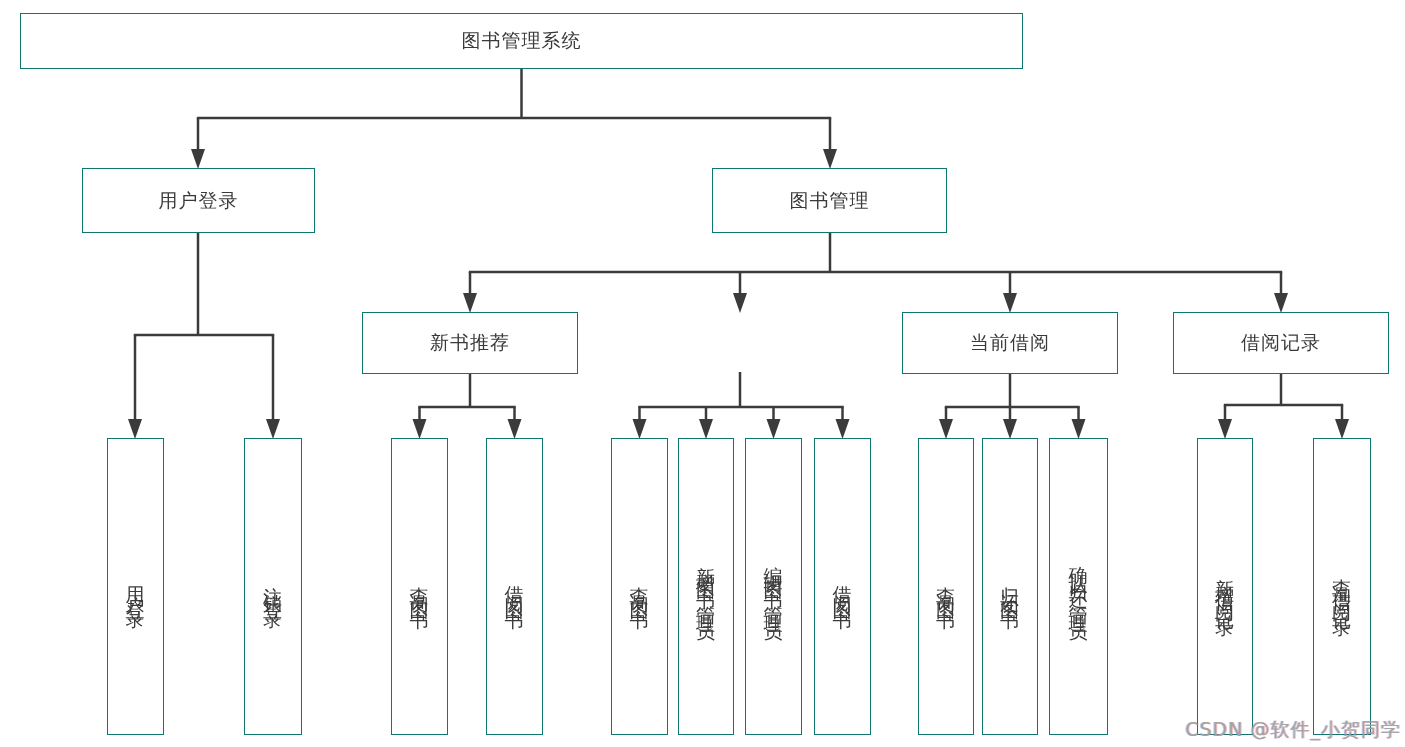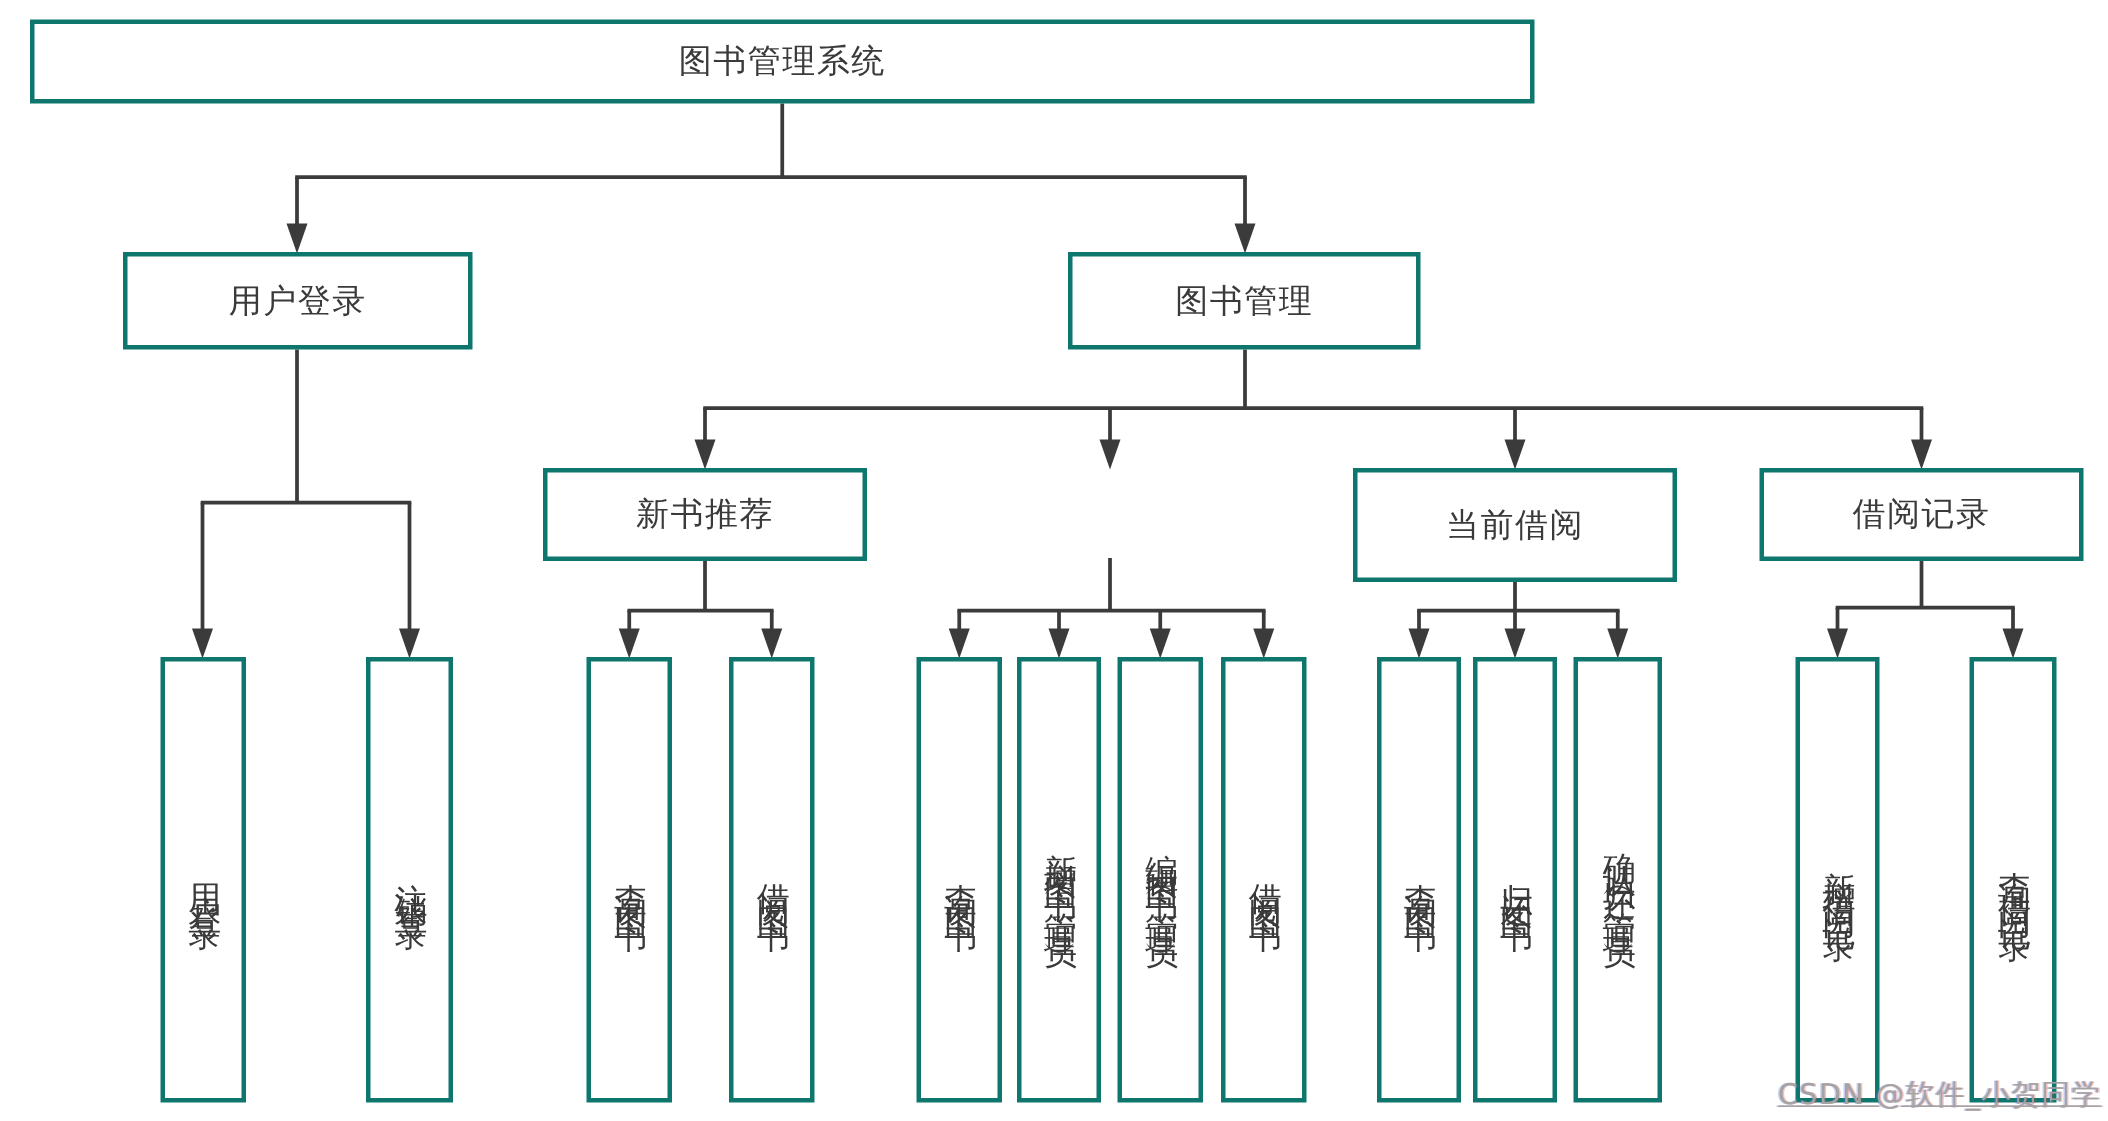--- a/index.html
+++ b/index.html
@@ -7,45 +7,44 @@
     position:relative;
     width:1405px;height:747px;
     background:#ffffff;
     font-family:"DejaVu Sans",sans-serif;
     overflow:hidden;
   }
   #connectors{position:absolute;left:0;top:0;width:1405px;height:747px;}
   .box{
     position:absolute;
     background:#ffffff;
-    border:3px solid #0f766e;
+    border:1px solid #0f766e;
     box-sizing:border-box;
     display:flex;align-items:center;justify-content:center;
     color:#3a3a3a;
-    font-size:22px;
+    font-size:19px;
     letter-spacing:1px;
     white-space:nowrap;
     z-index:2;
   }
   .leaf span{
     writing-mode:vertical-rl;
     text-orientation:mixed;
     letter-spacing:8px;
     line-height:1;
   }
   #watermark{
     position:absolute;
     right:4px;bottom:4px;
     font-size:19px;
     color:#a3a3a3;
     letter-spacing:1px;
     text-shadow:1px 0 0 rgba(210,80,80,0.35), -1px 0 0 rgba(90,110,210,0.35);
     z-index:5;
     white-space:nowrap;
-    text-decoration:underline;
   }
 </style>
 </head>
 <body>
 
 <div id="stage">
 
   <svg id="connectors" viewBox="0 0 1405 747" xmlns="http://www.w3.org/2000/svg">
     <g stroke="#3b3b3b" stroke-width="2.5" fill="none">
 
@@ -111,21 +110,21 @@
       <polygon points="1335,419 1349,419 1342,439"></polygon>
     </g>
   </svg>
 
   <div class="box" style="left:20px;top:13px;width:1003px;height:56px">图书管理系统</div>
 
   <div class="box" style="left:82px;top:168px;width:233px;height:65px">用户登录</div>
   <div class="box" style="left:362px;top:312px;width:216px;height:62px">新书推荐</div>
 
   <div class="box" style="left:712px;top:168px;width:235px;height:65px">图书管理</div>
-  <div class="box" style="left:902px;top:312px;width:216px;height:76px">当前借阅</div>
+  <div class="box" style="left:902px;top:312px;width:216px;height:62px">当前借阅</div>
   <div class="box" style="left:1173px;top:312px;width:216px;height:62px">借阅记录</div>
 
   <div class="box leaf" style="left:107px;top:438px;width:57px;height:297px">
     <span>用户登录</span>
   </div>
   <div class="box leaf" style="left:244px;top:438px;width:58px;height:297px">
     <span>注销登录</span>
   </div>
 
   <div class="box leaf" style="left:391px;top:438px;width:57px;height:297px">

